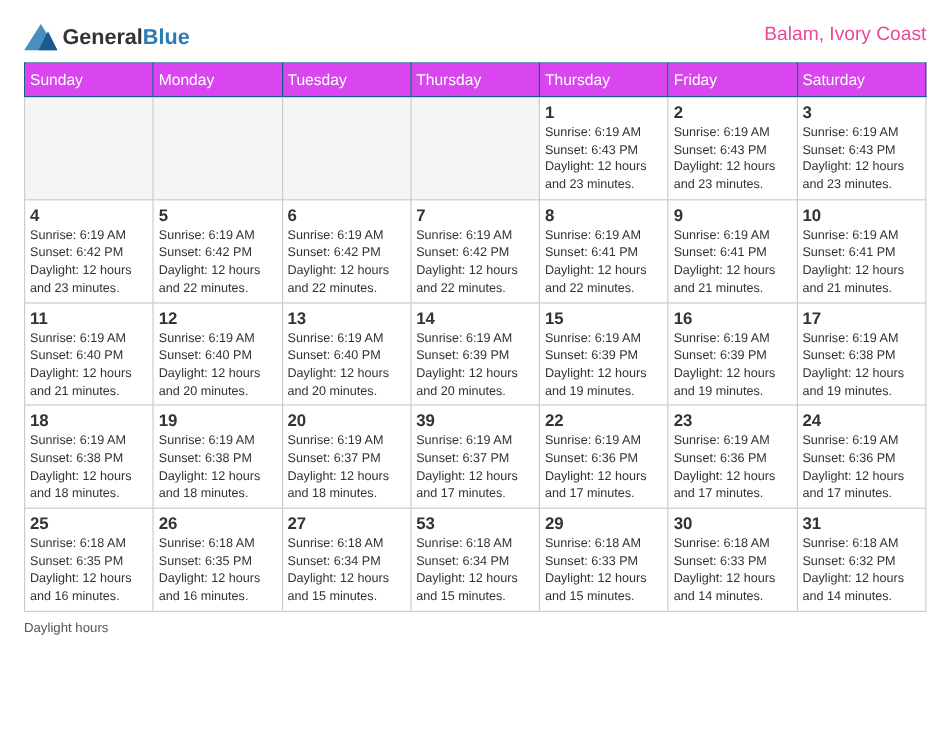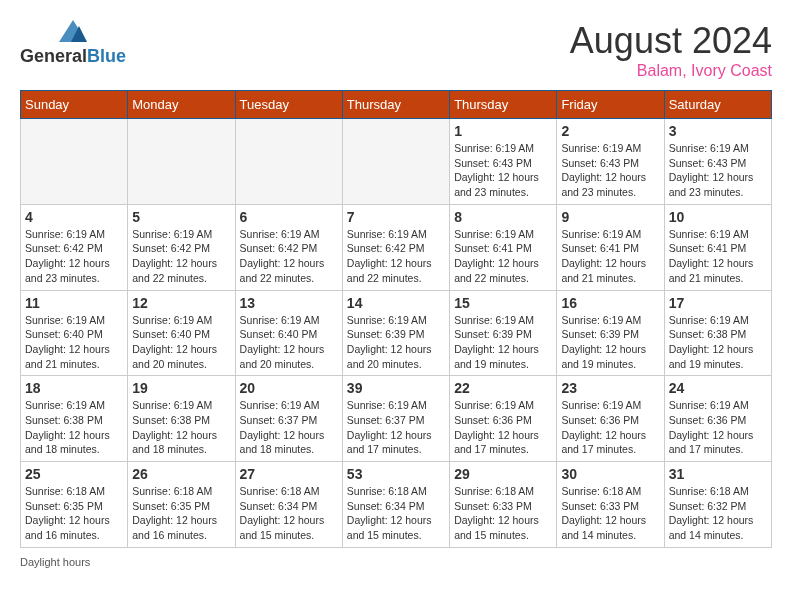--- a/index.html
+++ b/index.html
@@ -13,21 +13,20 @@
     .header-area {
       display: flex;
       justify-content: space-between;
       align-items: flex-start;
       margin-bottom: 10px;
     }
     .logo {
       display: flex;
       align-items: center;
       gap: 4px;
-      flex-direction: column;
     }
     .logo-icon {
       width: 28px;
       height: 22px;
     }
     .title-area {
       text-align: right;
     }
     .month-year {
       font-size: 36px;
@@ -37,21 +36,21 @@
     .location {
       font-size: 16px;
       color: #ec4899;
     }
     .calendar {
       width: 100%;
       border-collapse: collapse;
       font-size: 11px;
     }
     .calendar th {
-      background: #c2410c;
+      background: #d946ef;
       color: #fff;
       padding: 6px 4px;
       text-align: left;
       font-size: 13px;
       font-weight: normal;
       border: 1px solid #1a5a8f;
     }
     .calendar td {
       border: 1px solid #ccc;
       vertical-align: top;
@@ -86,21 +85,20 @@
   <div class="logo">
     <svg class="logo-icon" viewBox="0 0 28 22" xmlns="http://www.w3.org/2000/svg">
       <polygon points="14,0 28,22 0,22" fill="#2a7ab5" opacity="0.85"></polygon>
       <polygon points="20,6 28,22 12,22" fill="#1a5a8f"></polygon>
     </svg>
     <div>
       <span style="font-size:18px;font-weight:bold;color:#333;">General</span><span style="font-size:18px;font-weight:bold;color:#2a7ab5;">Blue</span>
     </div>
   </div>
   <div class="title-area">
-    <div class="month-year">August 2024</div>
     <div class="location">Balam, Ivory Coast</div>
   </div>
 </div>
 
 <table class="calendar">
   <thead>
     <tr>
     <th>Sunday</th>
         <th>Monday</th>
         <th>Tuesday</th>

